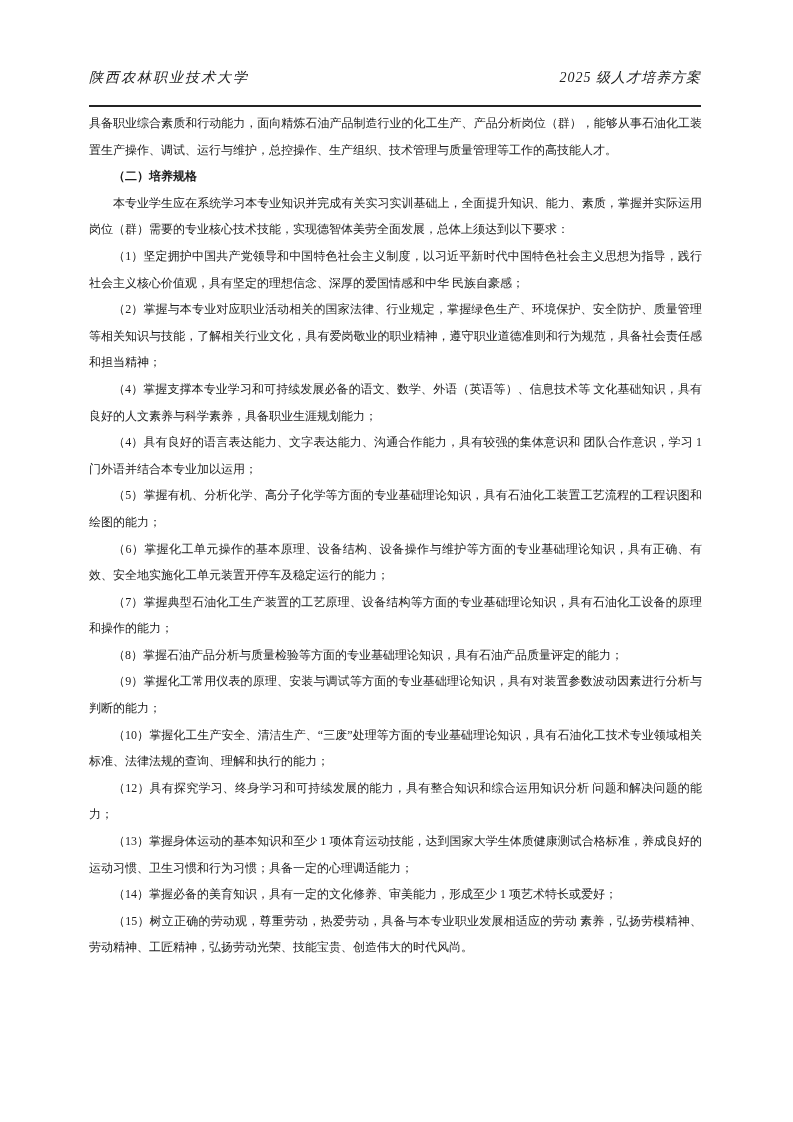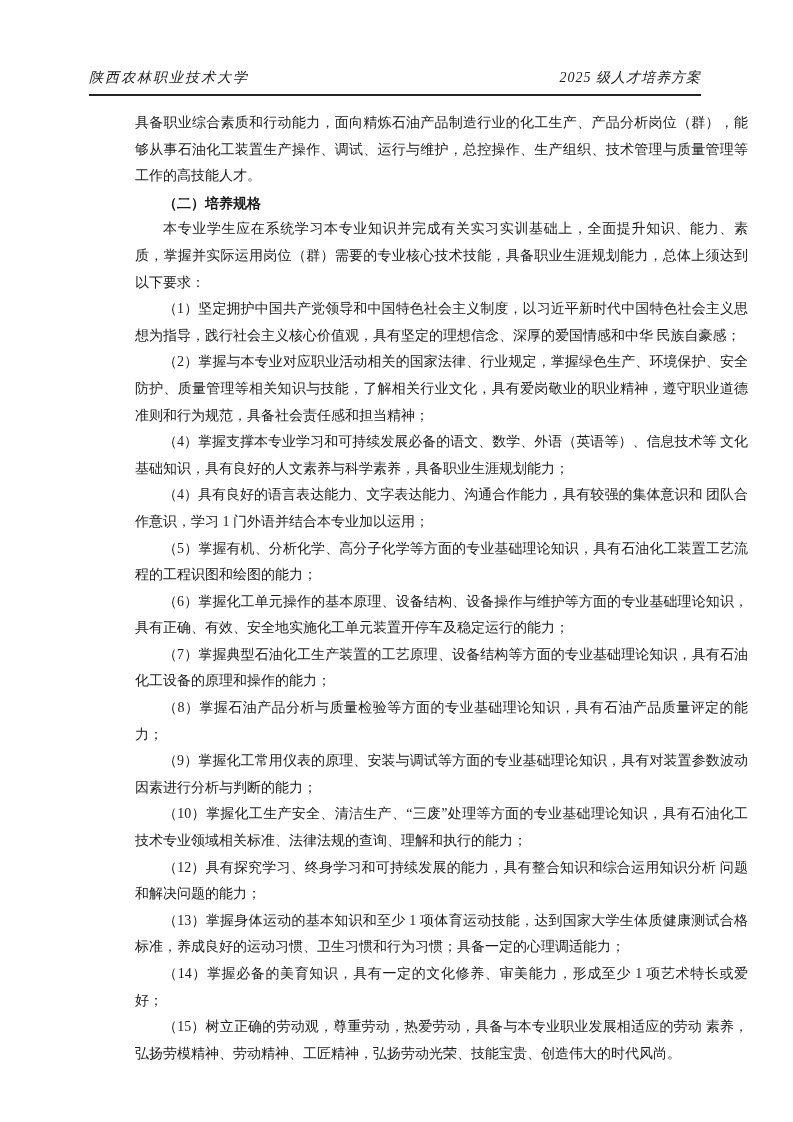--- a/index.html
+++ b/index.html
@@ -17,42 +17,41 @@
     color: #1b1b1b;
   }
   .header {
     position: absolute;
     left: 89px;
     top: 70px;
     width: 612px;
     display: flex;
     justify-content: space-between;
     align-items: flex-end;
-    padding-bottom: 8px;
+    padding-bottom: 19px;
     border-bottom: 2px solid #242424;
     font-style: italic;
     font-size: 14px;
     line-height: 16px;
   }
   .header .school {
     letter-spacing: 2px;
   }
   .header .plan {
     letter-spacing: 1px;
   }
   .content {
     position: absolute;
     left: 89px;
     top: 110px;
     width: 613px;
-    font-size: 14px;
+    font-size: 12px;
     line-height: 26.6px;
     text-align: justify;
     text-justify: inter-ideograph;
-    margin-left: 46px;
   }
   .para {
     margin: 0;
     padding: 0;
   }
   .para.indent {
     text-indent: 2em;
   }
   .para.heading {
     text-indent: 2em;
@@ -64,21 +63,21 @@
 <body>
 
 <div class="page">
   <div class="header">
     <span class="school">陕西农林职业技术大学</span>
     <span class="plan">2025 级人才培养方案</span>
   </div>
   <div class="content" id="doc-body">
       <div class="para continuation">具备职业综合素质和行动能力，面向精炼石油产品制造行业的化工生产、产品分析岗位（群），能够从事石油化工装置生产操作、调试、运行与维护，总控操作、生产组织、技术管理与质量管理等工作的高技能人才。</div>
       <div class="para heading">（二）培养规格</div>
-      <div class="para indent">本专业学生应在系统学习本专业知识并完成有关实习实训基础上，全面提升知识、能力、素质，掌握并实际运用岗位（群）需要的专业核心技术技能，具备职业生涯规划能力，总体上须达到以下要求：</div>
+      <div class="para indent">本专业学生应在系统学习本专业知识并完成有关实习实训基础上，全面提升知识、能力、素质，掌握并实际运用岗位（群）需要的专业核心技术技能，实现德智体美劳全面发展，总体上须达到以下要求：</div>
       <div class="para indent">（1）坚定拥护中国共产党领导和中国特色社会主义制度，以习近平新时代中国特色社会主义思想为指导，践行社会主义核心价值观，具有坚定的理想信念、深厚的爱国情感和中华 民族自豪感；</div>
       <div class="para indent">（2）掌握与本专业对应职业活动相关的国家法律、行业规定，掌握绿色生产、环境保护、安全防护、质量管理等相关知识与技能，了解相关行业文化，具有爱岗敬业的职业精神，遵守职业道德准则和行为规范，具备社会责任感和担当精神；</div>
       <div class="para indent">（4）掌握支撑本专业学习和可持续发展必备的语文、数学、外语（英语等）、信息技术等 文化基础知识，具有良好的人文素养与科学素养，具备职业生涯规划能力；</div>
       <div class="para indent">（4）具有良好的语言表达能力、文字表达能力、沟通合作能力，具有较强的集体意识和 团队合作意识，学习 1 门外语并结合本专业加以运用；</div>
       <div class="para indent">（5）掌握有机、分析化学、高分子化学等方面的专业基础理论知识，具有石油化工装置工艺流程的工程识图和绘图的能力；</div>
       <div class="para indent">（6）掌握化工单元操作的基本原理、设备结构、设备操作与维护等方面的专业基础理论知识，具有正确、有效、安全地实施化工单元装置开停车及稳定运行的能力；</div>
       <div class="para indent">（7）掌握典型石油化工生产装置的工艺原理、设备结构等方面的专业基础理论知识，具有石油化工设备的原理和操作的能力；</div>
       <div class="para indent">（8）掌握石油产品分析与质量检验等方面的专业基础理论知识，具有石油产品质量评定的能力；</div>
       <div class="para indent">（9）掌握化工常用仪表的原理、安装与调试等方面的专业基础理论知识，具有对装置参数波动因素进行分析与判断的能力；</div>
       <div class="para indent">（10）掌握化工生产安全、清洁生产、“三废”处理等方面的专业基础理论知识，具有石油化工技术专业领域相关标准、法律法规的查询、理解和执行的能力；</div>

